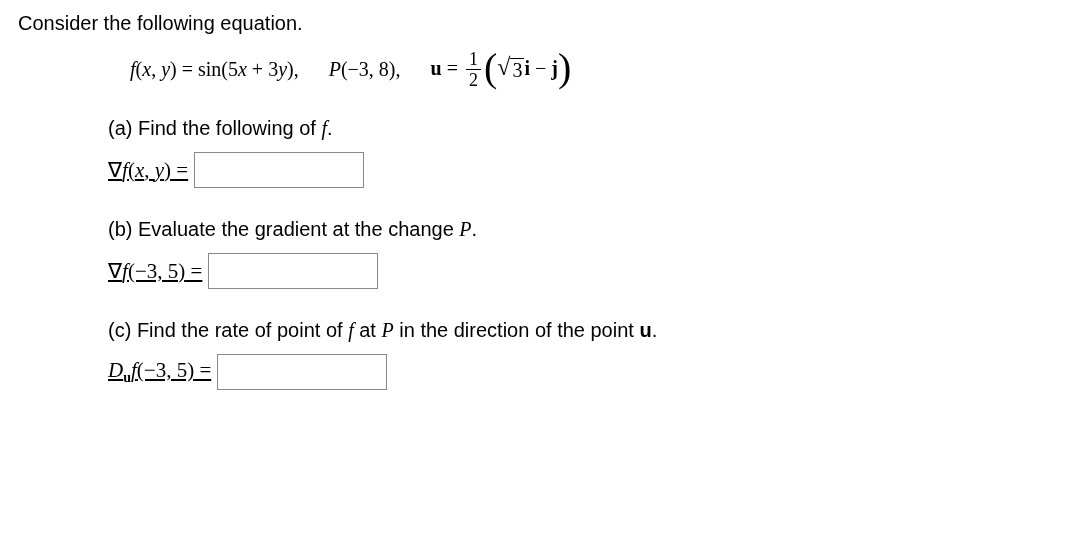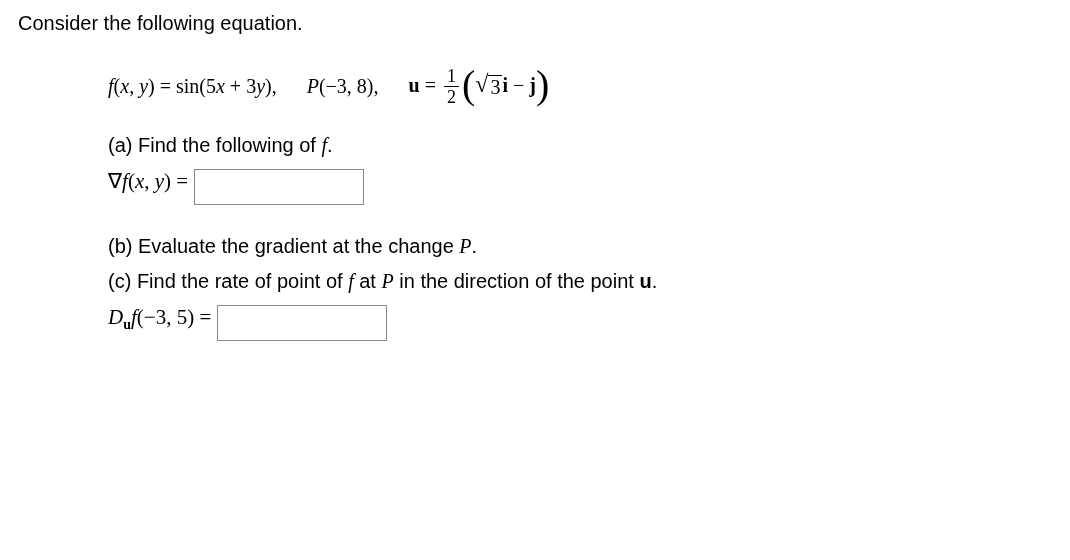--- a/index.html
+++ b/index.html
@@ -9,33 +9,34 @@
     }
     body {
       font-family: Arial, Helvetica, sans-serif;
       font-size: 20px;
       color: #000;
       background: #fff;
       padding: 12px 18px;
       width: 1070px;
     }
     .intro {
-      margin-bottom: 32px;
+      margin-bottom: 15px;
     }
     .content {
       padding-left: 90px;
     }
     .row {
       margin-bottom: 24px;
       display: flex;
       align-items: center;
       flex-wrap: wrap;
     }
     .equation-row {
       margin-bottom: 28px;
+      margin-left: 22px;
     }
     .part-label {
       margin-bottom: 12px;
     }
     .italic {
       font-style: italic;
       font-family: 'Times New Roman', serif;
     }
     .math {
       font-family: 'Times New Roman', serif;
@@ -94,22 +95,23 @@
       font-size: 40px;
       font-family: 'Times New Roman', serif;
       line-height: 0.5;
       vertical-align: middle;
       display: inline-block;
       position: relative;
       top: -2px;
     }
     .answer-row {
       display: flex;
-      align-items: flex-start;
+      align-items: center;
       margin-bottom: 30px;
+      text-decoration: underline;
     }
     .answer-label {
       font-family: 'Times New Roman', serif;
       font-size: 21px;
     }
     .nabla {
       font-family: 'Times New Roman', serif;
     }
     .sub {
       font-size: 14px;
@@ -148,20 +150,26 @@
   <div class="answer-row">
     <span class="answer-label">
       <span class="nabla">∇</span><span class="italic">f</span><span>(<span class="italic">x</span>, <span class="italic">y</span>)</span><span> = </span>
     </span>
     <input type="text" class="input-box" style="">
   </div>
 
   <div class="part-label">
     <span>(b) Evaluate the gradient at the change </span><span class="italic">P</span><span>.</span>
   </div>
+  <div class="answer-row">
+    <span class="answer-label">
+      <span class="nabla">∇</span><span class="italic">f</span><span>(−3, 5)</span><span> = </span>
+    </span>
+    <input type="text" class="input-box" style="">
+  </div>
 
   <div class="part-label">
     <span>(c) Find the rate of point of </span><span class="italic">f</span><span> at </span><span class="italic">P</span><span> in the direction of the point </span><span class="bold">u</span><span>.</span>
   </div>
   <div class="answer-row">
     <span class="answer-label">
       <span class="italic">D</span><span class="sub bold">u</span><span class="italic">f</span><span>(−3, 5)</span><span> = </span>
     </span>
     <input type="text" class="input-box" style="">
   </div>

